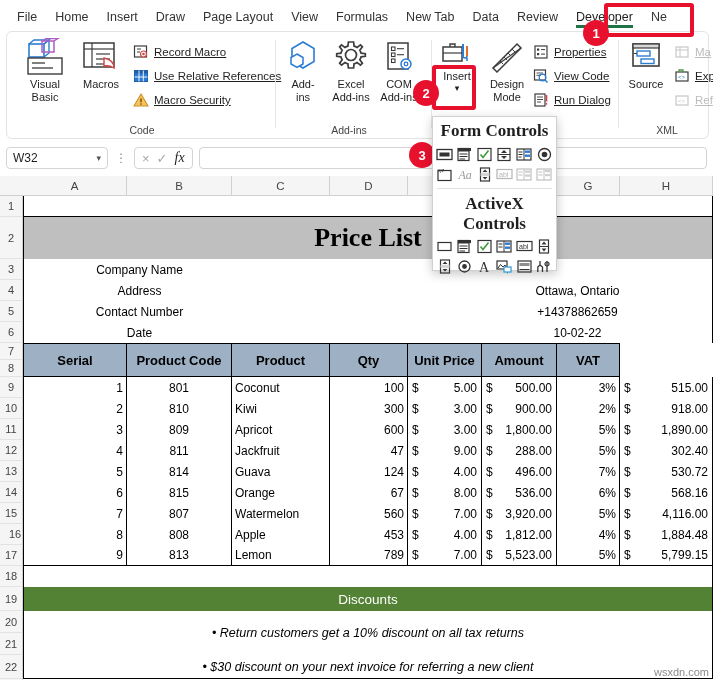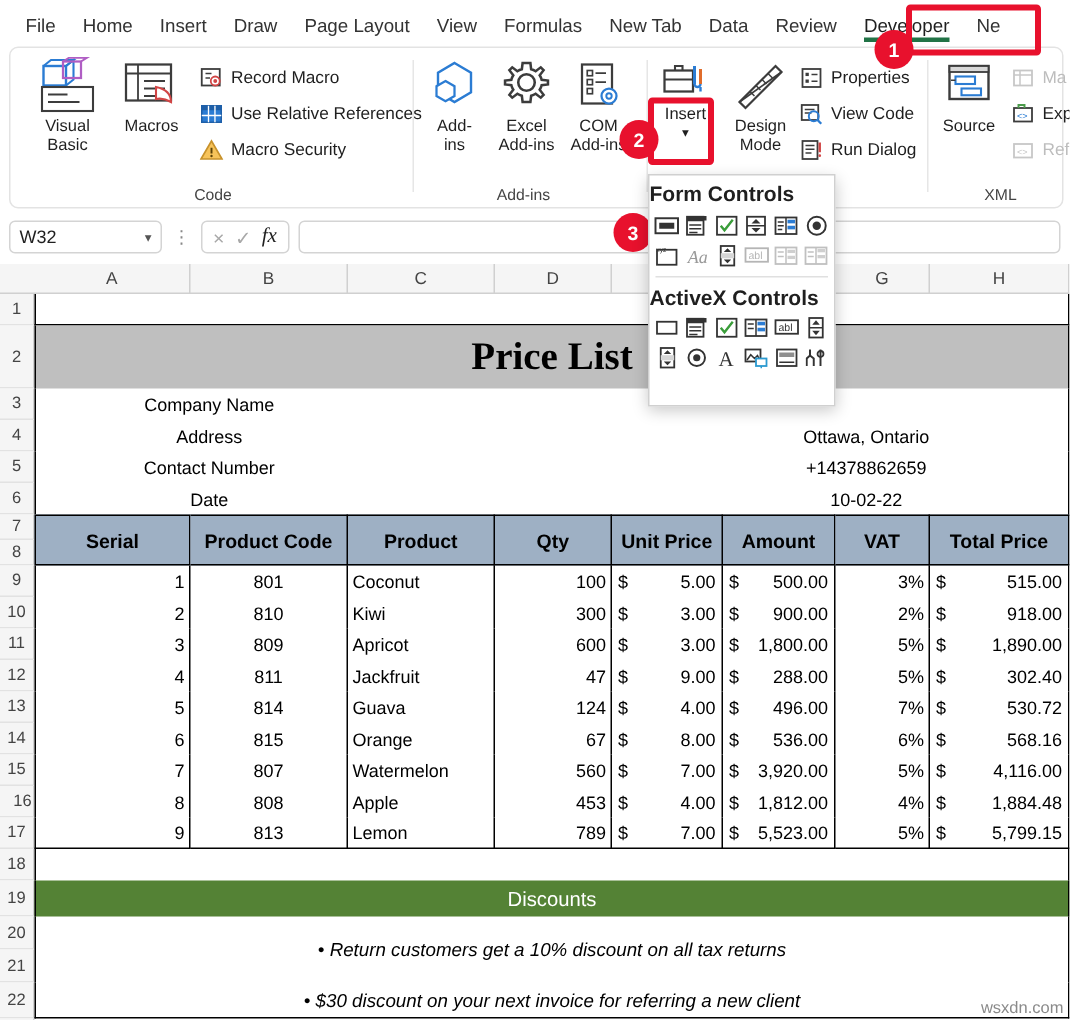--- a/index.html
+++ b/index.html
@@ -83,20 +83,21 @@
     line-height: 13px;
   }
 
   .smallbtn {
     position: absolute;
     display: flex; align-items: center;
     gap: 5px;
     font-size: 11.5px;
     color: #1f1f1f;
     white-space: nowrap;
+    text-decoration: underline;
   }
   .smallbtn.dim { color: #bdbdbd; }
   .smallbtn .ic { width: 16px; height: 16px; display:inline-block; }
 
   
   .hl {
     position: absolute;
     border: 4px solid #e8112d;
     border-radius: 3px;
     pointer-events: none;
@@ -246,24 +247,26 @@
   .dropdown {
     position: absolute;
     left: 432px; top: 116px;
     width: 125px; height: 155px;
     background: #ffffff;
     border: 1px solid #d0d0d0;
     box-shadow: 0 3px 10px rgba(0,0,0,0.22);
     z-index: 50;
   }
   .dd-title {
-    font-size: 14px;
+    text-align: center;
+    font-size: 17px;
     font-weight: bold;
     color: #1f1f1f;
     padding: 4px 0 3px 0;
+    font-family: Liberation Serif, serif;
   }
   .dd-row {
     display: flex;
     justify-content: center;
     gap: 2px;
     padding: 0 3px;
   }
   .dd-ic {
     width: 19px; height: 18px;
     display: flex; align-items: center; justify-content: center;
@@ -627,21 +630,20 @@
     </div>
 
     <div class="srow" style="top:167px; height:34px;">
       <div class="scell hdr-cell ta-c b-l b-r b-t b-b" style="left:0;   width:104px;">Serial</div>
       <div class="scell hdr-cell ta-c b-r b-t b-b" style="left:104px; width:105px;text-align:center;">Product Code</div>
       <div class="scell hdr-cell ta-c b-r b-t b-b" style="left:209px; width:98px;">Product</div>
       <div class="scell hdr-cell ta-c b-r b-t b-b" style="left:307px; width:78px;">Qty</div>
       <div class="scell hdr-cell ta-c b-r b-t b-b" style="left:385px; width:74px;">Unit Price</div>
       <div class="scell hdr-cell ta-c b-r b-t b-b" style="left:459px; width:75px;">Amount</div>
       <div class="scell hdr-cell ta-c b-r b-t b-b" style="left:534px; width:63px;">VAT</div>
-      <div class="scell hdr-cell ta-c b-r b-t b-b" style="left:597px; width:93px;">Total Price</div>
     </div>
 
     <div id="data-rows">
         <div class="srow" style="top: 201px; height: 21px;">
           <div class="scell ta-r b-l b-r" style="left: 0px; width: 104px;">1</div>
           <div class="scell ta-c b-r" style="left: 104px; width: 105px;">801</div>
           <div class="scell ta-l b-r" style="left: 209px; width: 98px;">Coconut</div>
           <div class="scell ta-r b-r" style="left: 307px; width: 78px;">100</div>
           <div class="scell  b-r" style="left: 385px; width: 74px; position: absolute;">
             <span class="money-sym">$</span>

